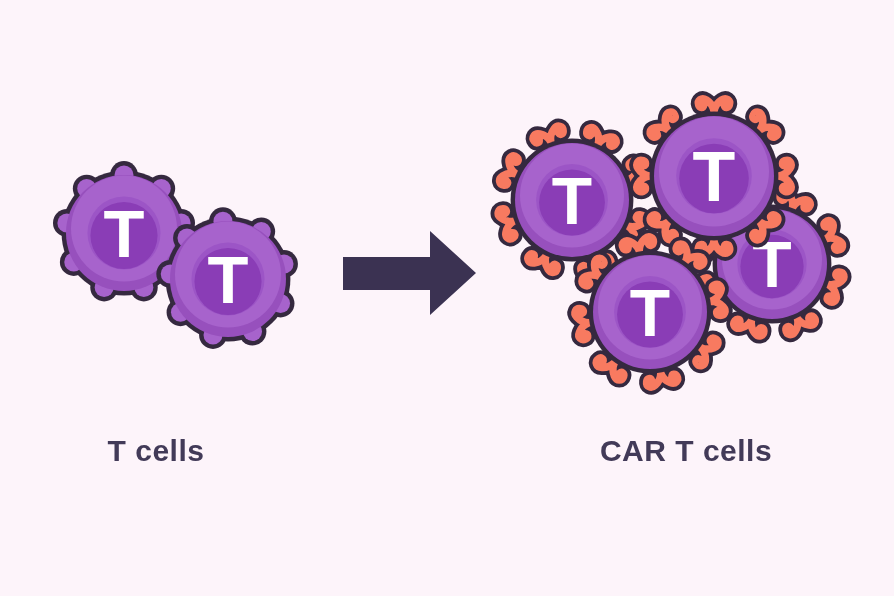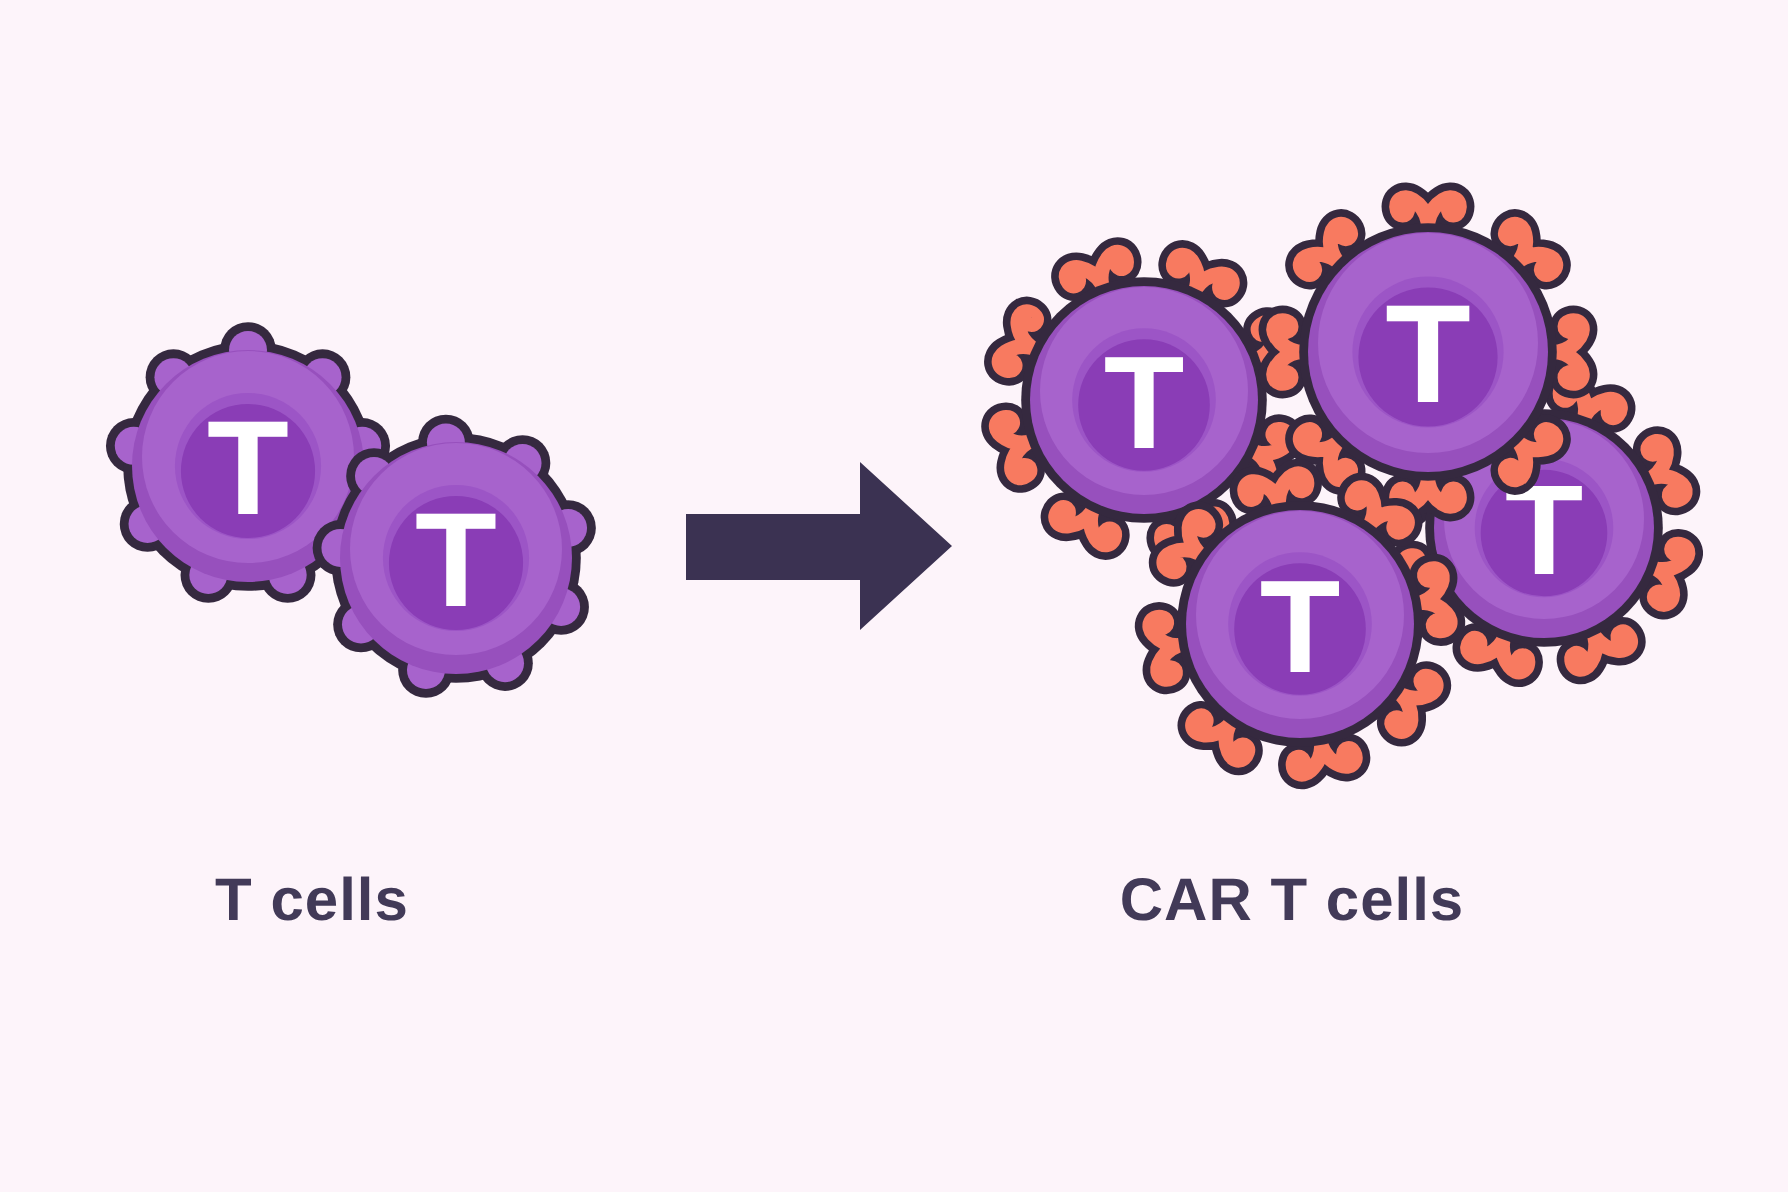--- a/index.html
+++ b/index.html
@@ -169,14 +169,14 @@
         <path d="M0 -6 L0 9 M0 7 C -1 12 -3.5 15.5 -7.5 18 C -12.5 21.2 -17 17.6 -15.4 12.8 C -14.4 9.8 -10.9 9.6 -10.2 12.6 M0 7 C 1 12 3.5 15.5 7.5 18 C 12.5 21.2 17 17.6 15.4 12.8 C 14.4 9.8 10.9 9.6 10.2 12.6" transform="translate(695.0533624358945 343.54670399930757) rotate(-55)" fill="none" stroke="#f87a60" stroke-width="7.4" stroke-linecap="round" stroke-linejoin="round"></path>
         <circle cx="650" cy="312" r="61.4" fill="#35293f"></circle>
         <circle cx="650" cy="312" r="57" fill="#9750bd"></circle>
         <circle cx="650" cy="307.5" r="52" fill="#a763cc"></circle>
         <circle cx="650" cy="312" r="35.910000000000004" fill="#9c55c6"></circle>
         <circle cx="650" cy="314.5" r="32.910000000000004" fill="#8a3db6"></circle>
         <text x="650" y="335.76" fill="#ffffff" font-size="66" font-weight="bold" text-anchor="middle" style="font-family: &quot;Liberation Sans&quot;, sans-serif;">T</text>
       </g>
     </svg>
   <div class="label label-left" style="color: rgb(66, 58, 88);">T cells</div>
-  <div class="label label-right" style="color: rgb(66, 58, 88);">CAR T cells</div>
+  <div class="label label-right" style="color: rgb(66, 58, 88); margin-left: 40px;">CAR T cells</div>
 </div>
 
 </body></html>

